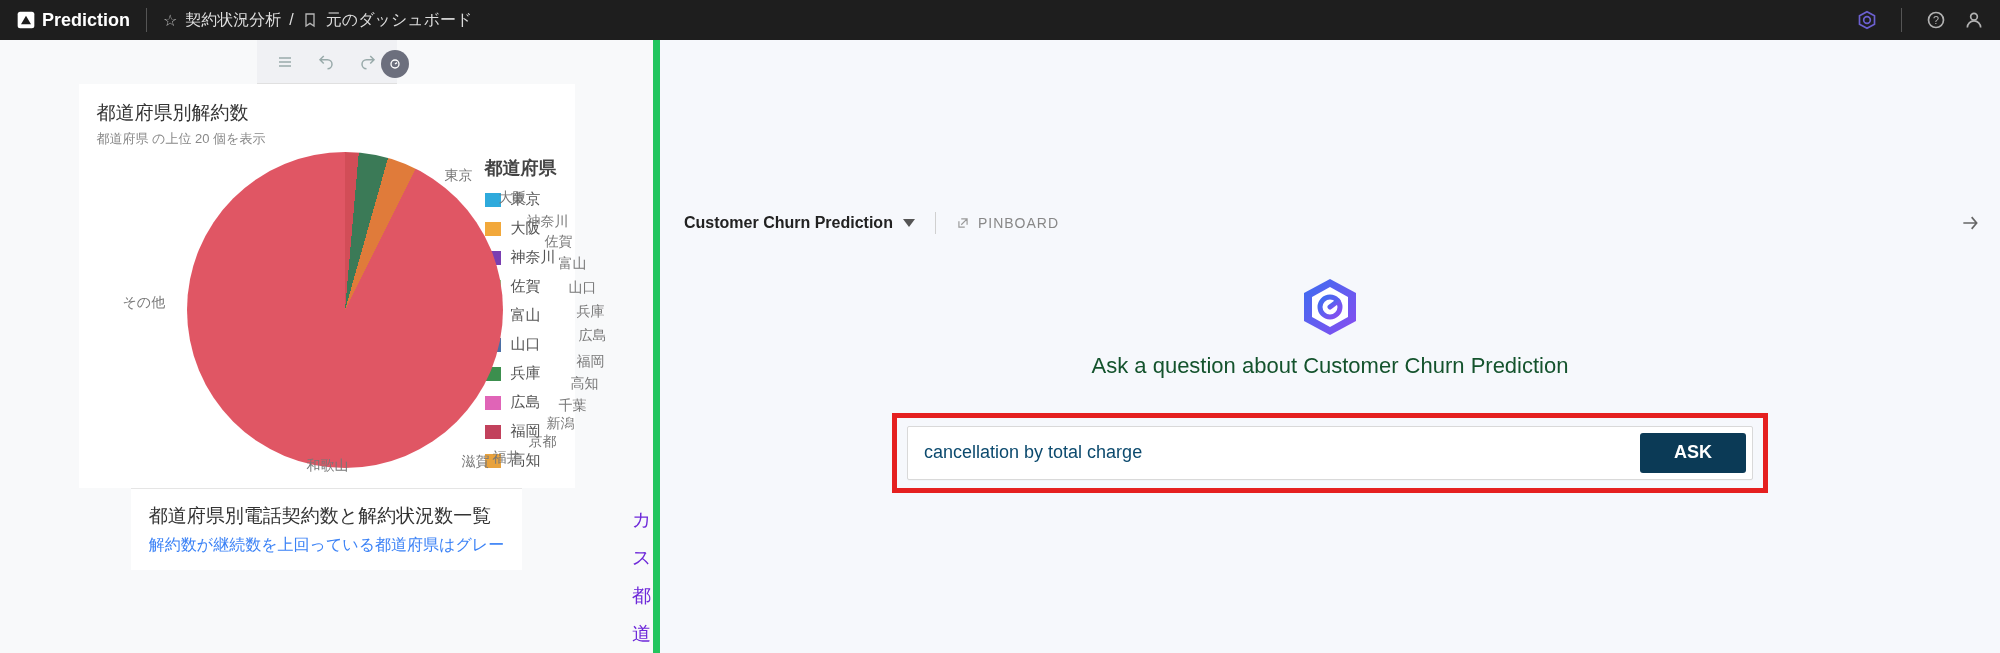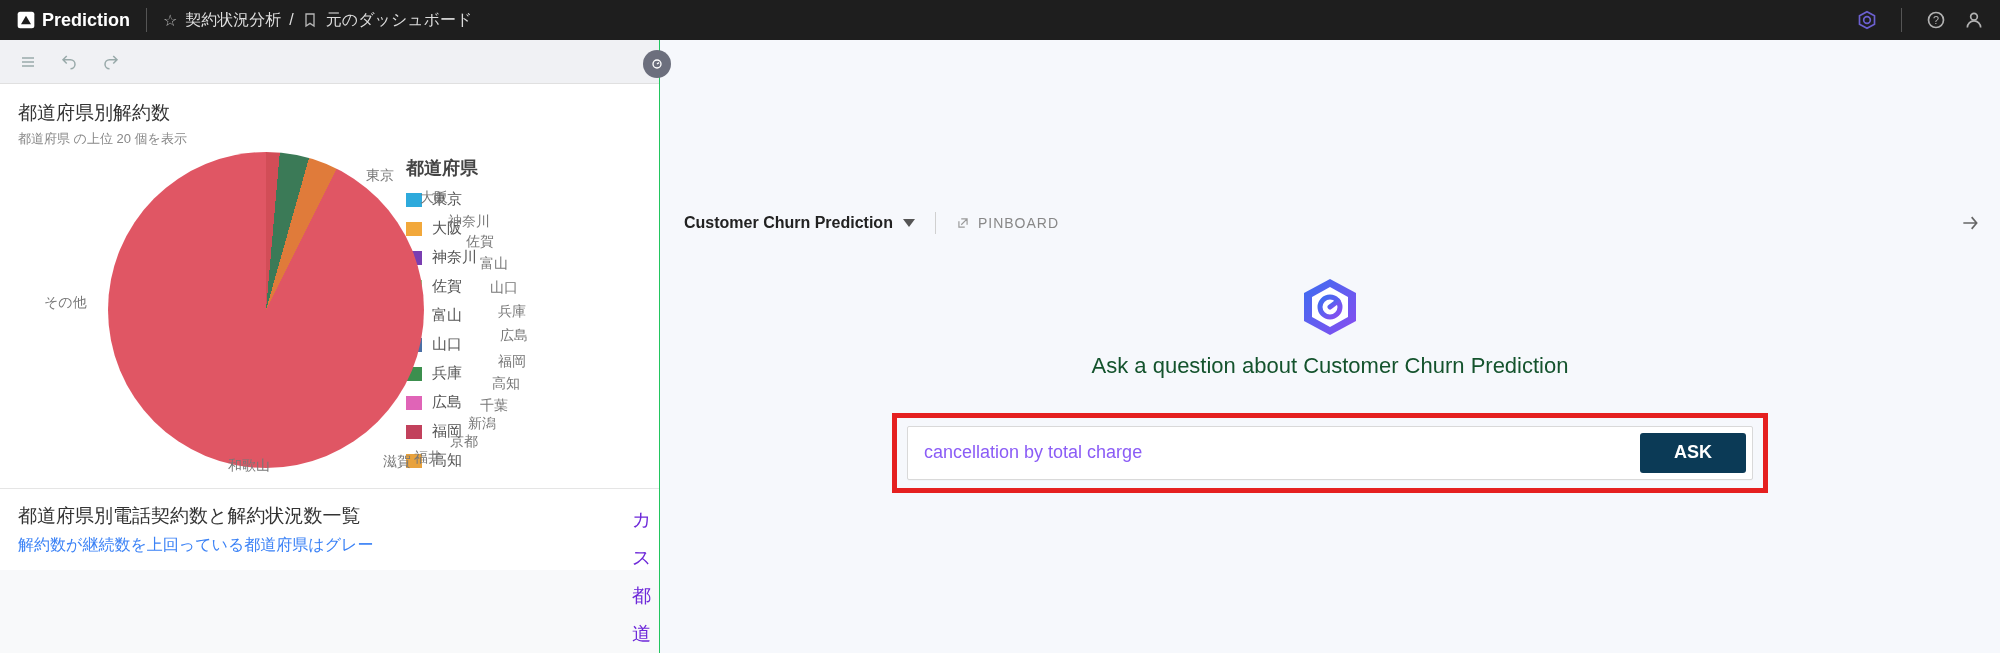--- a/index.html
+++ b/index.html
@@ -11,21 +11,21 @@
 .logo-icon { width: 20px; height: 20px; }
 .divider-v { width: 1px; height: 24px; background: #555; margin: 0 6px; }
 .breadcrumb { display: flex; align-items: center; gap: 8px; color: #ddd; font-size: 16px; }
 .breadcrumb .star, .breadcrumb .bookmark { opacity: 0.8; }
 .header-right { display: flex; align-items: center; gap: 18px; }
 .hex-icon { width: 20px; height: 20px; }
 .header-icon { opacity: 0.85; cursor: pointer; }
 
 .main { display: flex; height: calc(653px - 40px); }
 
-.left-pane { width: 660px; background: #f8f9fa; display: flex; flex-direction: column; border-right: 1px solid #22c55e; position: relative; }
+.left-pane { width: 660px; background: #f8f9fa; display: flex; flex-direction: column; border-right: 7px solid #22c55e; position: relative; align-items: center; }
 .toolbar { height: 44px; background: #f0f1f4; border-bottom: 1px solid #e0e0e0; display: flex; align-items: center; padding: 0 20px; gap: 24px; color: #aab; position: relative; }
 .toolbar-right-circle { position: absolute; right: -12px; top: 10px; width: 28px; height: 28px; border-radius: 50%; background: #6c6f7d; display: flex; align-items: center; justify-content: center; color: #fff; }
 .chart-card { padding: 16px 18px 8px 18px; background: #fff; }
 .chart-title { font-size: 19px; font-weight: 500; color: #333; }
 .chart-subtitle { font-size: 13px; color: #888; margin-top: 4px; }
 .chart-body { display: flex; gap: 28px; margin-top: 10px; align-items: flex-start; }
 .pie-wrap { position: relative; width: 360px; height: 310px; flex-shrink: 0; }
 .pie-svg { width: 316px; height: 316px; position: absolute; left: 90px; top: -6px; }
 .pie-label { position: absolute; font-size: 14px; color: #777; white-space: nowrap; text-align: right; }
 .pie-label.left { left: 26px; top: 136px; }
@@ -45,21 +45,21 @@
 .caret-down { width: 0; height: 0; border-left: 6px solid transparent; border-right: 6px solid transparent; border-top: 8px solid #555; }
 .right-top-div { width: 1px; height: 22px; background: #d0d0d0; }
 .pinboard { display: flex; align-items: center; gap: 8px; font-size: 14px; color: #888; letter-spacing: 1px; }
 .right-top-collapse { position: absolute; right: 20px; top: 12px; color: #666; cursor: pointer; }
 
 .q-area { display: flex; flex-direction: column; align-items: center; padding-top: 30px; }
 .q-logo { width: 64px; height: 64px; }
 .q-title { font-size: 22px; color: #14532d; margin-top: 14px; }
 .q-box-highlight { margin-top: 34px; border: 5px solid #e52020; padding: 8px 10px; }
 .q-box { width: 846px; height: 54px; background: #fff; border: 1px solid #d9d9d9; border-radius: 2px; display: flex; align-items: center; padding: 0 6px 0 16px; box-shadow: 0 1px 0 rgba(0,0,0,0.02); }
-.q-input { flex: 1; border: none; outline: none; font-size: 18px; color: #8b5cf6; background: transparent; }
+.q-input { flex: 1; border: none; outline: none; font-size: 18px; color: #0c4a6e; background: transparent; }
 .ask-btn { width: 106px; height: 40px; background: #0b3a56; color: #fff; font-weight: 600; font-size: 18px; border-radius: 3px; display: flex; align-items: center; justify-content: center; cursor: pointer; }
 
 .conic-pie { width: 100%; height: 100%; border-radius: 50%; }
 </style>
 </head>
 <body>
 
 <div class="header">
   <div class="header-left">
     <div class="logo">

